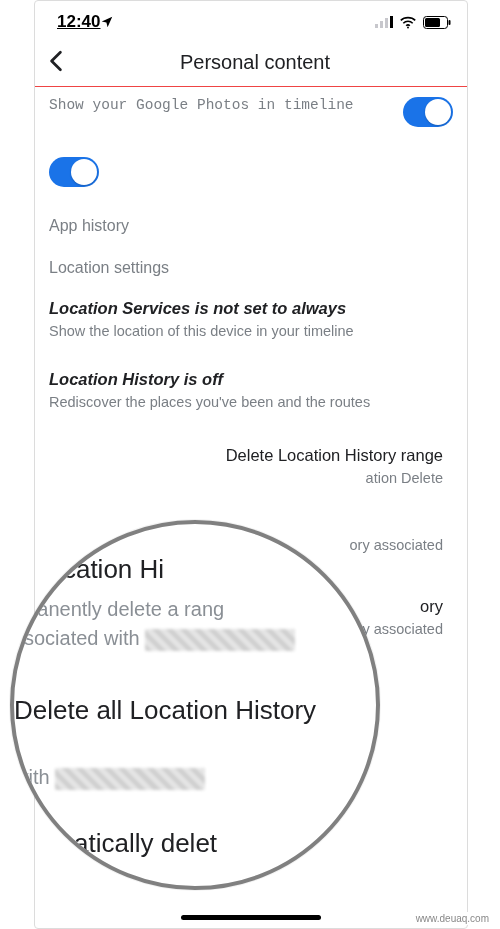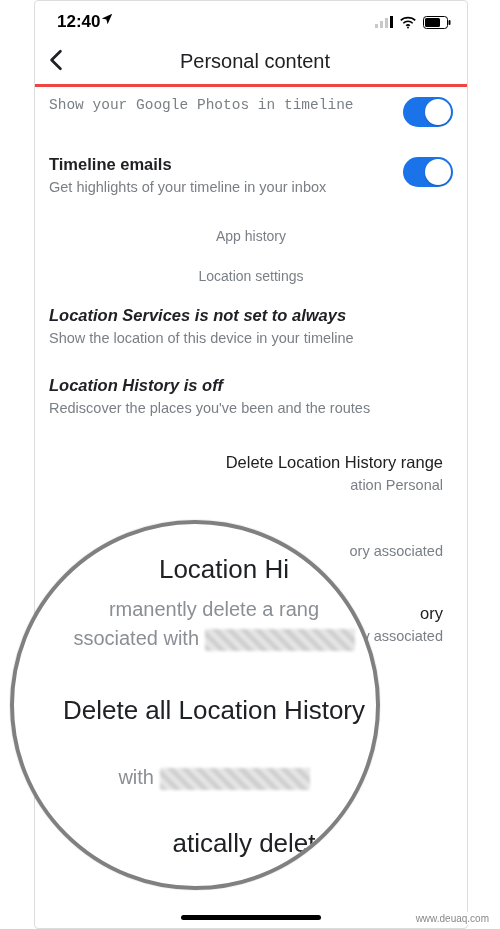--- a/index.html
+++ b/index.html
@@ -1,39 +1,39 @@
 <!DOCTYPE html>
 <html><head>
 <meta charset="utf-8">
 <style>
   * { box-sizing: border-box; margin: 0; padding: 0; }
   html, body { width: 500px; height: 929px; background: #f5f5f5; font-family: -apple-system, Helvetica, Arial, sans-serif; }
   .canvas { position: relative; width: 500px; height: 929px; background: #fff; overflow: hidden; }
   .phone { position: absolute; left: 34px; top: 0; width: 434px; height: 929px; background:#fff; border:1px solid #dcdcdc; border-radius:4px; overflow:hidden; }
   .statusbar { display:flex; align-items:center; justify-content:space-between; padding: 6px 16px 2px 22px; height:38px; font-weight:600; font-size:17px; }
-  .sb-left { display:flex; gap:0; }
+  .sb-left { display:flex; align-items:center; gap:0;text-decoration:underline; }
   .sb-right { display:flex; align-items:center; gap:6px; }
   .icon-svg { display:block; }
-  .navbar { display:flex; align-items:center; height:48px; padding:0 14px; border-bottom:3px solid #ef4444; }
+  .navbar { display:flex; align-items:center; height:48px; padding:0 14px; border-bottom:1px solid #ef4444; }
   .nav-title { flex:1; text-align:center; font-size:20px; font-weight:500; color:#202124; margin-left:-20px; }
   .content { padding: 0 14px; }
   .row { padding: 12px 0 14px 0; display:flex; align-items:flex-start; }
   .row-body { flex:1; padding-right:10px; }
   .title { font-size:16.5px; color:#202124; line-height:1.35; }
   .title.bold { font-weight:600; }
   .title.italic { font-style:italic; font-weight:600; }
   .sub { font-size:14.5px; color:#7a7f85; line-height:1.4; margin-top:2px; }
-  .section-label { font-size:14px; color:#7a7f85; padding:16px 0 8px 0;text-align:center; }
+  .section-label { font-size:16px; color:#7a7f85; padding:16px 0 8px 0; }
   .toggle { width:50px; height:30px; border-radius:15px; background:#1a73e8; position:relative; flex-shrink:0; margin-top:4px; }
   .toggle::after { content:""; position:absolute; right:2px; top:2px; width:26px; height:26px; background:#fff; border-radius:50%; box-shadow:0 1px 2px rgba(0,0,0,.2); }
   .homebar { position:absolute; bottom:8px; left:50%; transform:translateX(-50%); width:140px; height:5px; background:#000; border-radius:3px; }
   .watermark { position:absolute; right:8px; bottom:4px; font-size:10px; color:#888; background:#fff; padding:1px 3px; }
 
   
-  .magnifier { position:absolute; left:10px; top:520px; width:370px; height:370px; border-radius:50%; border:4px solid #808080; background:#fff; overflow:hidden; box-shadow:0 0 0 1px rgba(0,0,0,.05);text-align:center; }
+  .magnifier { position:absolute; left:10px; top:520px; width:370px; height:370px; border-radius:50%; border:4px solid #808080; background:#fff; overflow:hidden; box-shadow:0 0 0 1px rgba(0,0,0,.05); }
   .mag-inner { position:absolute; left:-40px; top:30px; width:440px; font-family:-apple-system,Helvetica,Arial,sans-serif; }
   .mag-title-frag { font-size:26px; color:#202124; margin-bottom:10px; padding-left:60px; }
   .mag-sub { font-size:20px; color:#8a8f95; line-height:1.45; padding-left:40px; }
   .mag-main { font-size:26px; color:#202124; margin-top:42px; margin-bottom:8px; padding-left:40px; }
   .mag-sub2 { font-size:20px; color:#8a8f95; line-height:1.45; padding-left:40px; }
   .mag-frag3 { font-size:26px; color:#202124; margin-top:36px; padding-left:100px; }
   .redacted-lg { display:inline-block; width:150px; height:22px; background: repeating-linear-gradient(45deg,#cfcfcf,#cfcfcf 5px,#e6e6e6 5px,#e6e6e6 10px); vertical-align:middle; border-radius:2px; filter:blur(1.5px); }
 </style>
 </head>
 <body>
@@ -81,24 +81,20 @@
     <div class="content">
 
       <div class="row" style="padding-top:6px;font-family:Liberation Mono, monospace;">
         <div class="row-body">
           <div class="sub">Show your Google Photos in timeline</div>
         </div>
         <div class="toggle"></div>
       </div>
 
       <div class="row">
-        <div class="row-body">
-          <div class="title bold">Timeline emails</div>
-          <div class="sub">Get highlights of your timeline in your inbox</div>
-        </div>
         <div class="toggle"></div>
       </div>
 
       <div class="section-label">App history</div>
 
 
       <div class="section-label">Location settings</div>
 
       <div class="row">
         <div class="row-body">
@@ -110,21 +106,21 @@
       <div class="row">
         <div class="row-body">
           <div class="title italic">Location History is off</div>
           <div class="sub">Rediscover the places you've been and the routes</div>
         </div>
       </div>
 
       <div class="row" style="padding-top:18px;">
         <div class="row-body">
           <div class="title" style="text-align:right; padding-right:0;">Delete Location History range</div>
-          <div class="sub" style="text-align:right;"><span>ation Personal</span></div>
+          <div class="sub" style="text-align:right;"><span>ation Delete</span></div>
         </div>
       </div>
 
       <div class="row" style="padding-top:30px;">
         <div class="row-body">
           <div class="sub" style="text-align:right;"><span>ory associated</span></div>
         </div>
       </div>
 
       <div class="row" style="padding-top:26px;">

